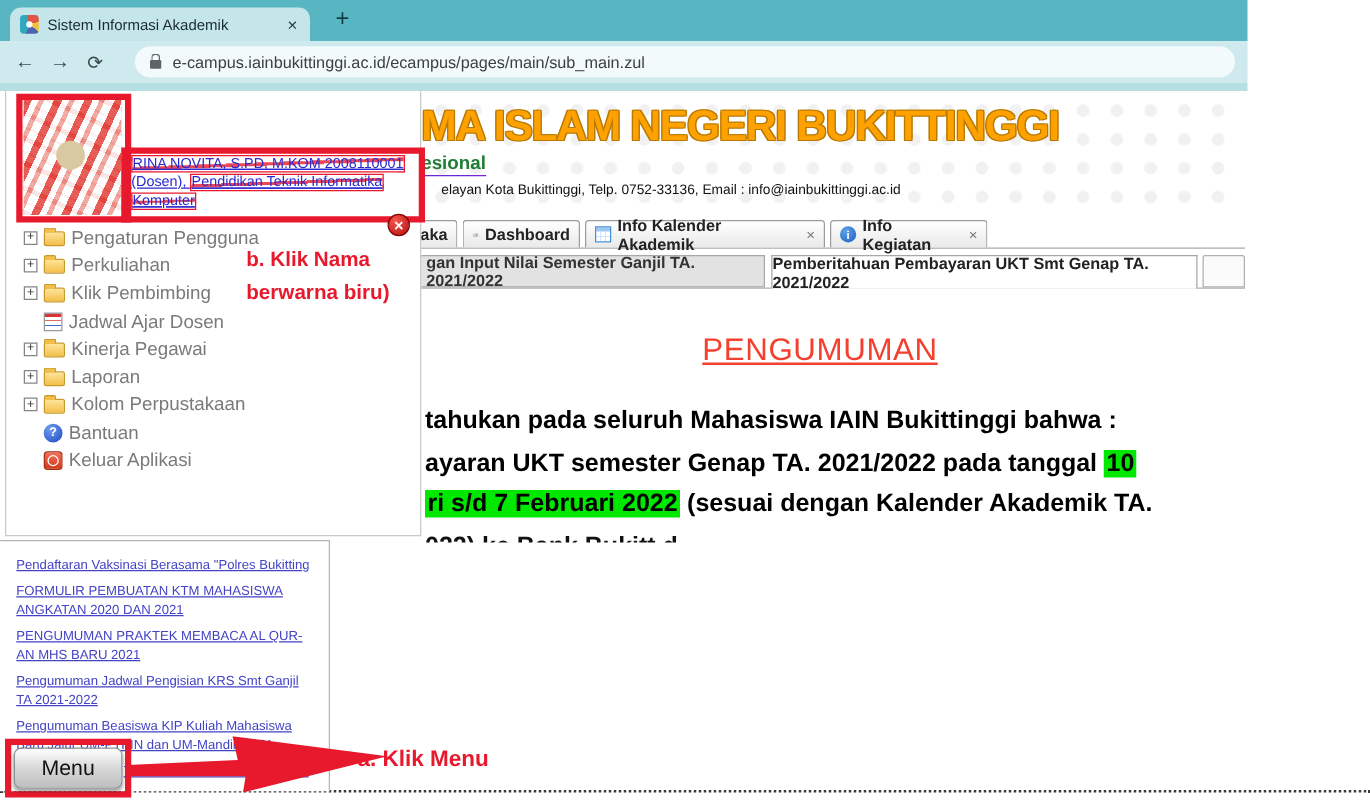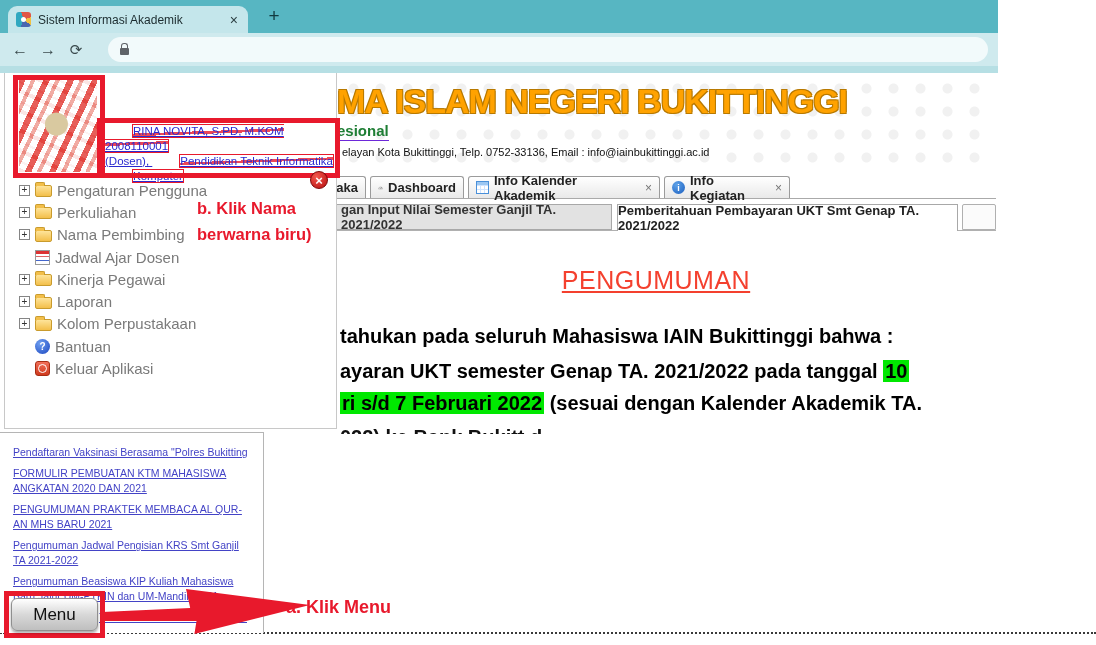--- a/index.html
+++ b/index.html
@@ -31,21 +31,21 @@
 
   
   .page { position:absolute; left:0; top:73px; width:998px; height:560px; background:#fff; }
   .hdr-dots { position:absolute; left:340px; top:4px; width:650px; height:92px; opacity:.75;
               background-image:radial-gradient(circle,#ececec 4.5px,transparent 5.5px); background-size:27px 23px; }
   .uni-title { position:absolute; left:337px; top:9px; font-size:34px; font-weight:bold; letter-spacing:-1px;
                color:#ffa200; white-space:nowrap;
                text-shadow:-1px -1px 0 #b87900, 1px -1px 0 #b87900, -1px 1px 0 #b87900, 1px 1px 0 #b87900; }
   .motto { position:absolute; left:337px; top:49px; font-size:15px; font-weight:bold; color:#1e7e34;
            border-bottom:1px solid #6d28d9; padding-bottom:1px; }
-  .addr { position:absolute; left:342px; top:73px; font-size:11px; color:#111; white-space:nowrap; }
+  .addr { position:absolute; left:353px; top:73px; font-size:11px; color:#111; white-space:nowrap; }
 
   
   .mtabs-line { position:absolute; left:336px; top:125px; width:660px; height:1px; background:#aaa; }
   .mtab { position:absolute; top:103px; height:22px; border:1px solid #9b9b9b; border-bottom:none;
           border-radius:3px 3px 0 0; background:linear-gradient(#ffffff,#e9e9e9);
           display:flex; align-items:center; gap:5px; padding:0 7px; font-size:13px; color:#222; font-weight:bold; }
   .mtab .x { font-size:12px; color:#777; font-weight:normal; margin-left:3px; }
   .mtab-1 { left:290px; width:76px; justify-content:flex-end; }
   .mtab-2 { left:370px; width:94px; }
   .mtab-3 { left:468px; width:192px; }
@@ -83,21 +83,21 @@
            background-image:
              radial-gradient(circle at 48% 48%, #d9c9a0 0 11px, transparent 12px),
              repeating-linear-gradient(115deg, rgba(227,66,60,.85) 0 6px, rgba(255,255,255,.9) 6px 11px, rgba(238,150,140,.8) 11px 15px, rgba(255,255,255,.85) 15px 22px),
              repeating-linear-gradient(25deg, #e05550 0 4px, #fff 4px 9px, #eaa 9px 11px, #fff 11px 18px); }
   .rbox { position:absolute; border:5px solid #e8192c; z-index:10; }
   .rbox-photo { left:8px; top:2px; width:92px; height:103px; }
   .rbox-name { left:92px; top:45px; width:243px; height:60px; }
   .userblock { position:absolute; left:100px; top:51px; width:230px; font-size:11.5px; line-height:15px;
                color:#2a2ad0; text-decoration:underline; }
   .redact { position:relative; border:1px solid #e8192c; text-decoration:underline;
-            background:linear-gradient(178deg, transparent 44%, rgba(232,25,44,.8) 44% 58%, transparent 58%);margin-left:27px; }
+            background:linear-gradient(178deg, transparent 44%, rgba(232,25,44,.8) 44% 58%, transparent 58%); }
   .sb-close { position:absolute; left:305px; top:98px; width:18px; height:18px; border-radius:50%;
               background:radial-gradient(circle at 35% 30%, #f4574d, #b50f0f); border:1px solid #7e0606;
               color:#fff; font-size:13px; font-weight:bold; display:flex; align-items:center; justify-content:center;
               z-index:11; line-height:1; }
   .tree { position:absolute; left:14px; top:106px; list-style:none; }
   .tree li { height:22.3px; display:flex; align-items:center; gap:5px; font-size:15px; color:#7a7a7a; }
   .plusbox { width:11px; height:11px; border:1px solid #858585; background:#fff; font-size:10px; color:#333;
              display:flex; align-items:center; justify-content:center; line-height:1; flex:none; }
   .spacer { width:11px; flex:none; }
   .folder { width:17px; height:12px; border:1px solid #c99b2d; border-radius:2px;
@@ -148,20 +148,21 @@
         <span class="btab-close">×</span>
       </div>
       <div class="newtab">+</div>
     </div>
     <div class="toolbar">
       <span class="navbtn" style="margin-left:6px">←</span>
       <span class="navbtn">→</span>
       <span class="navbtn reload">⟳</span>
       <div class="urlpill">
         <span class="lock"></span>
+        <span class="url">e-campus.iainbukittinggi.ac.id/ecampus/pages/main/sub_main.zul</span>
       </div>
     </div>
     <div class="chromeline"></div>
   </div>
 
   <div class="page">
     <div class="hdr-dots"></div>
     <div class="uni-title">MA ISLAM NEGERI BUKITTINGGI</div>
     <div class="motto">esional</div>
     <div class="addr">elayan Kota Bukittinggi, Telp. 0752-33136, Email : info@iainbukittinggi.ac.id</div>
@@ -218,21 +219,21 @@
         <span>Pengaturan Pengguna</span>
       </li>
       <li>
         <span class="plusbox">+</span>
         <span class="folder"></span>
         <span>Perkuliahan</span>
       </li>
       <li>
         <span class="plusbox">+</span>
         <span class="folder"></span>
-        <span>Nama Pembimbing</span>
+        <span>Klik Pembimbing</span>
       </li>
       <li>
         <span class="spacer"></span>
         <span class="ic-cal"></span>
         <span>Jadwal Ajar Dosen</span>
       </li>
       <li>
         <span class="plusbox">+</span>
         <span class="folder"></span>
         <span>Kinerja Pegawai</span>

